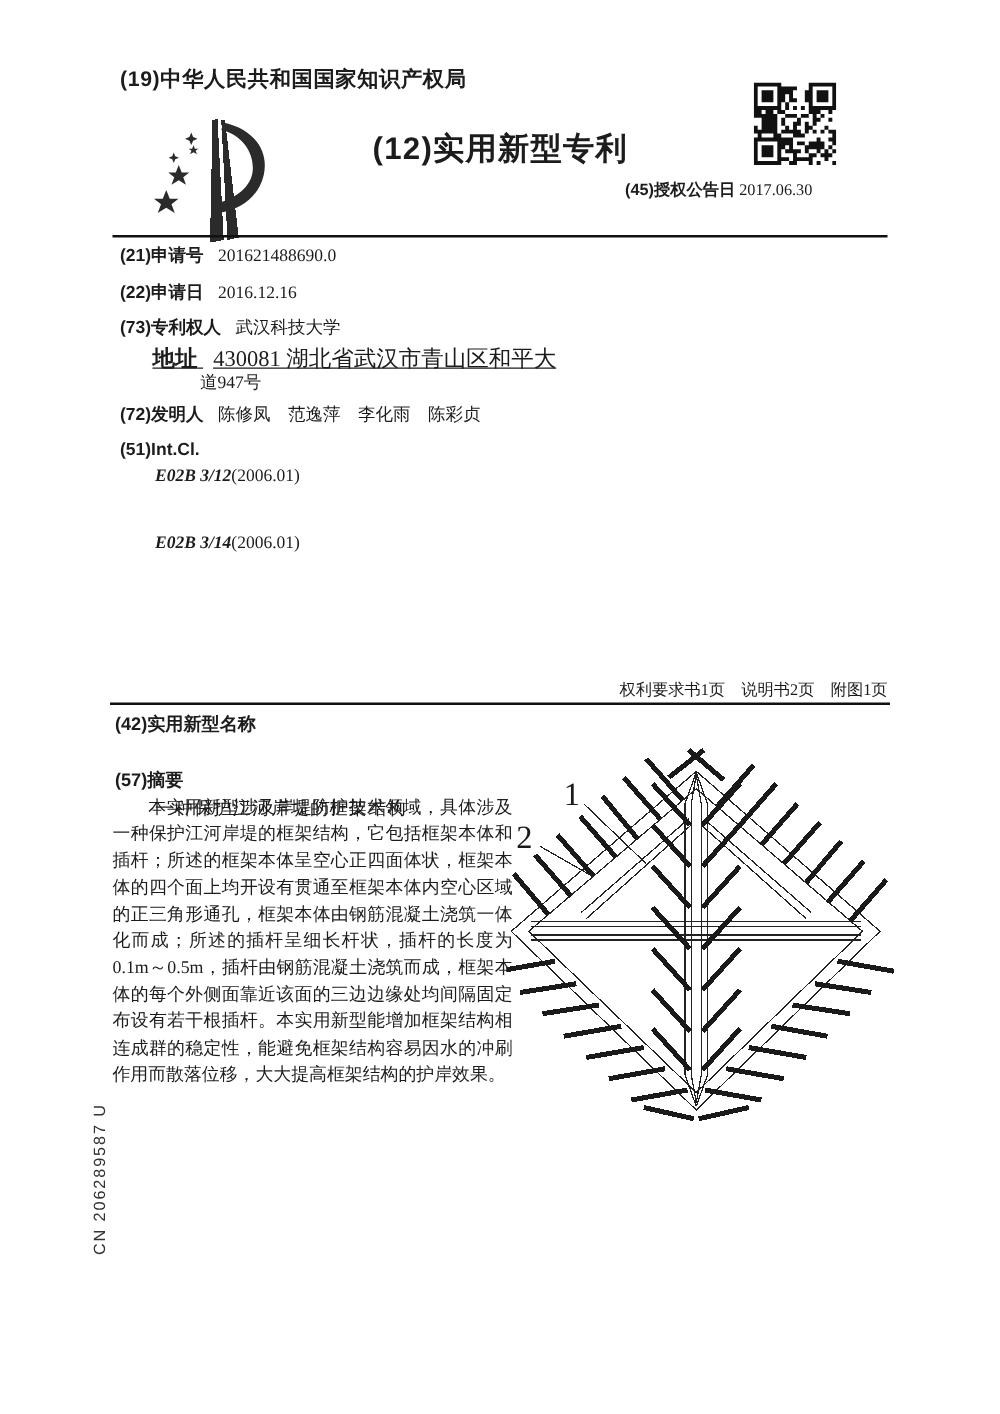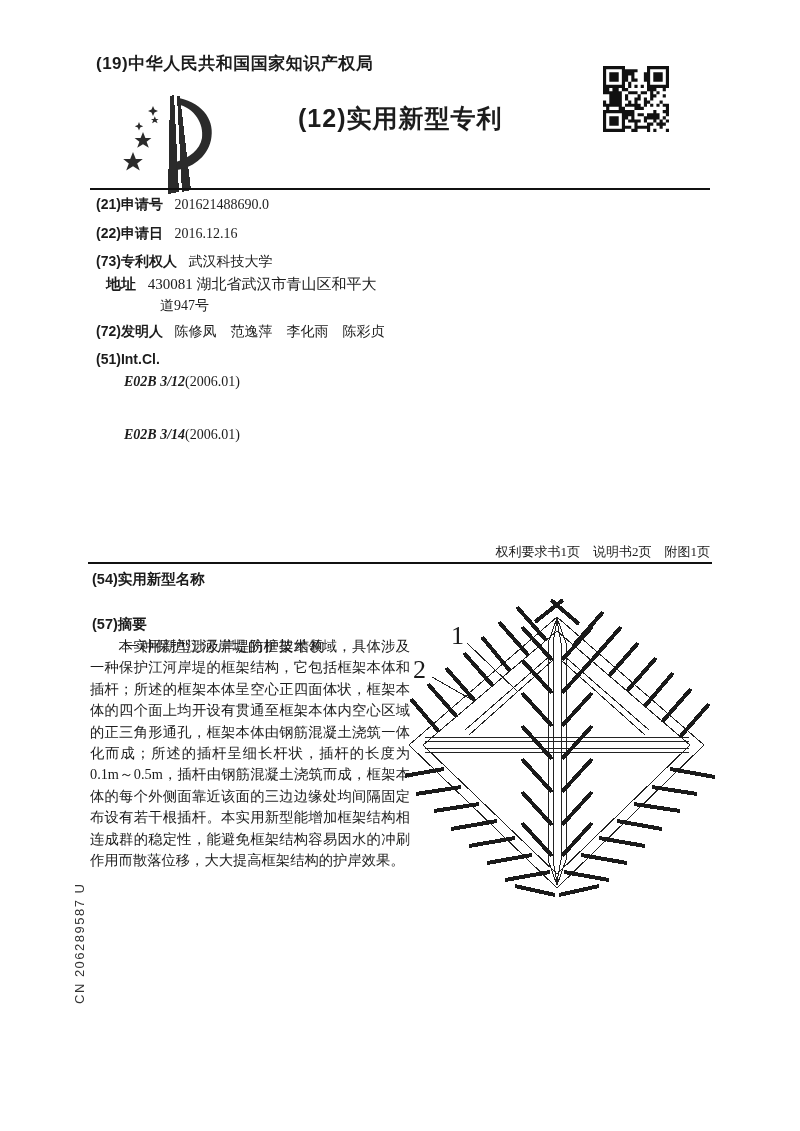--- a/index.html
+++ b/index.html
@@ -13,21 +13,21 @@
   .doc-type{left:298px;top:102px;font-size:25px;letter-spacing:1px;}
   .pub-block{left:500px;top:141px;font-size:13px;line-height:22px;white-space:nowrap;}
   .pub-block .lbl{font-family:"Liberation Sans",sans-serif;font-weight:bold;}
   .pub-block .val{font-family:"Liberation Serif",serif;}
   .rule{background:#111;height:2px;}
   .rule-top{left:90px;top:188px;width:620px;}
   .rule-mid{left:88px;top:562px;width:624px;height:2px;}
   .biblio-row{left:96px;font-size:14px;white-space:nowrap;}
   .biblio-row .lbl{font-family:"Liberation Sans",sans-serif;font-weight:bold;}
   .biblio-row .val{margin-left:8px;text-align:right;}
-  .addr1{left:106px;font-size:15px;white-space:nowrap;}
+  .addr1{left:122px;font-size:18px;white-space:nowrap;text-decoration:underline;}
   .addr1 .lbl{font-family:"Liberation Sans",sans-serif;font-weight:bold;}
   .addr2{left:160px;font-size:14px;}
   .cls-row{left:124px;font-size:14px;white-space:nowrap;font-family:Liberation Serif, serif;}
   .cls-code{font-style:italic;font-weight:bold;}
   .pages-line{left:390px;top:543px;width:320px;text-align:right;font-size:13px;white-space:nowrap;}
   .sec-lbl{left:92px;font-size:14.5px;}
   .sec-title{left:124px;font-size:14.5px;letter-spacing:1px;}
   .abstract{
     left:90px;top:636px;width:320px;font-size:14.3px;line-height:21.4px;
     text-align:justify;text-indent:2em;color:#1c1c1c;
@@ -63,20 +63,24 @@
   </g>
 </svg>
 
 <div class="abs doc-type sans-b">(12)实用新型专利</div>
 
 <svg class="abs qr" id="qr-svg" width="66" height="66" viewBox="0 0 66 66" aria-hidden="true">
     <path d="M22 3.142857142857143h3.142857142857143v3.142857142857143h-3.142857142857143z M25.142857142857142 3.142857142857143h3.142857142857143v3.142857142857143h-3.142857142857143z M28.285714285714285 3.142857142857143h3.142857142857143v3.142857142857143h-3.142857142857143z M31.428571428571427 3.142857142857143h3.142857142857143v3.142857142857143h-3.142857142857143z M22 6.285714285714286h3.142857142857143v3.142857142857143h-3.142857142857143z M25.142857142857142 6.285714285714286h3.142857142857143v3.142857142857143h-3.142857142857143z M28.285714285714285 6.285714285714286h3.142857142857143v3.142857142857143h-3.142857142857143z M40.857142857142854 6.285714285714286h3.142857142857143v3.142857142857143h-3.142857142857143z M22 9.428571428571429h3.142857142857143v3.142857142857143h-3.142857142857143z M28.285714285714285 9.428571428571429h3.142857142857143v3.142857142857143h-3.142857142857143z M40.857142857142854 9.428571428571429h3.142857142857143v3.142857142857143h-3.142857142857143z M22 12.571428571428571h3.142857142857143v3.142857142857143h-3.142857142857143z M28.285714285714285 12.571428571428571h3.142857142857143v3.142857142857143h-3.142857142857143z M31.428571428571427 12.571428571428571h3.142857142857143v3.142857142857143h-3.142857142857143z M40.857142857142854 12.571428571428571h3.142857142857143v3.142857142857143h-3.142857142857143z M25.142857142857142 15.714285714285714h3.142857142857143v3.142857142857143h-3.142857142857143z M25.142857142857142 18.857142857142858h3.142857142857143v3.142857142857143h-3.142857142857143z M31.428571428571427 18.857142857142858h3.142857142857143v3.142857142857143h-3.142857142857143z M37.714285714285715 18.857142857142858h3.142857142857143v3.142857142857143h-3.142857142857143z M0 22h3.142857142857143v3.142857142857143h-3.142857142857143z M3.142857142857143 22h3.142857142857143v3.142857142857143h-3.142857142857143z M9.428571428571429 22h3.142857142857143v3.142857142857143h-3.142857142857143z M12.571428571428571 22h3.142857142857143v3.142857142857143h-3.142857142857143z M18.857142857142858 22h3.142857142857143v3.142857142857143h-3.142857142857143z M22 22h3.142857142857143v3.142857142857143h-3.142857142857143z M44 22h3.142857142857143v3.142857142857143h-3.142857142857143z M47.14285714285714 22h3.142857142857143v3.142857142857143h-3.142857142857143z M50.285714285714285 22h3.142857142857143v3.142857142857143h-3.142857142857143z M59.714285714285715 22h3.142857142857143v3.142857142857143h-3.142857142857143z M0 25.142857142857142h3.142857142857143v3.142857142857143h-3.142857142857143z M3.142857142857143 25.142857142857142h3.142857142857143v3.142857142857143h-3.142857142857143z M6.285714285714286 25.142857142857142h3.142857142857143v3.142857142857143h-3.142857142857143z M9.428571428571429 25.142857142857142h3.142857142857143v3.142857142857143h-3.142857142857143z M12.571428571428571 25.142857142857142h3.142857142857143v3.142857142857143h-3.142857142857143z M15.714285714285714 25.142857142857142h3.142857142857143v3.142857142857143h-3.142857142857143z M25.142857142857142 25.142857142857142h3.142857142857143v3.142857142857143h-3.142857142857143z M28.285714285714285 25.142857142857142h3.142857142857143v3.142857142857143h-3.142857142857143z M31.428571428571427 25.142857142857142h3.142857142857143v3.142857142857143h-3.142857142857143z M37.714285714285715 25.142857142857142h3.142857142857143v3.142857142857143h-3.142857142857143z M40.857142857142854 25.142857142857142h3.142857142857143v3.142857142857143h-3.142857142857143z M47.14285714285714 25.142857142857142h3.142857142857143v3.142857142857143h-3.142857142857143z M53.42857142857143 25.142857142857142h3.142857142857143v3.142857142857143h-3.142857142857143z M6.285714285714286 28.285714285714285h3.142857142857143v3.142857142857143h-3.142857142857143z M9.428571428571429 28.285714285714285h3.142857142857143v3.142857142857143h-3.142857142857143z M12.571428571428571 28.285714285714285h3.142857142857143v3.142857142857143h-3.142857142857143z M15.714285714285714 28.285714285714285h3.142857142857143v3.142857142857143h-3.142857142857143z M22 28.285714285714285h3.142857142857143v3.142857142857143h-3.142857142857143z M34.57142857142857 28.285714285714285h3.142857142857143v3.142857142857143h-3.142857142857143z M47.14285714285714 28.285714285714285h3.142857142857143v3.142857142857143h-3.142857142857143z M50.285714285714285 28.285714285714285h3.142857142857143v3.142857142857143h-3.142857142857143z M59.714285714285715 28.285714285714285h3.142857142857143v3.142857142857143h-3.142857142857143z M6.285714285714286 31.428571428571427h3.142857142857143v3.142857142857143h-3.142857142857143z M9.428571428571429 31.428571428571427h3.142857142857143v3.142857142857143h-3.142857142857143z M12.571428571428571 31.428571428571427h3.142857142857143v3.142857142857143h-3.142857142857143z M15.714285714285714 31.428571428571427h3.142857142857143v3.142857142857143h-3.142857142857143z M22 31.428571428571427h3.142857142857143v3.142857142857143h-3.142857142857143z M31.428571428571427 31.428571428571427h3.142857142857143v3.142857142857143h-3.142857142857143z M34.57142857142857 31.428571428571427h3.142857142857143v3.142857142857143h-3.142857142857143z M40.857142857142854 31.428571428571427h3.142857142857143v3.142857142857143h-3.142857142857143z M47.14285714285714 31.428571428571427h3.142857142857143v3.142857142857143h-3.142857142857143z M0 34.57142857142857h3.142857142857143v3.142857142857143h-3.142857142857143z M6.285714285714286 34.57142857142857h3.142857142857143v3.142857142857143h-3.142857142857143z M9.428571428571429 34.57142857142857h3.142857142857143v3.142857142857143h-3.142857142857143z M12.571428571428571 34.57142857142857h3.142857142857143v3.142857142857143h-3.142857142857143z M15.714285714285714 34.57142857142857h3.142857142857143v3.142857142857143h-3.142857142857143z M25.142857142857142 34.57142857142857h3.142857142857143v3.142857142857143h-3.142857142857143z M31.428571428571427 34.57142857142857h3.142857142857143v3.142857142857143h-3.142857142857143z M40.857142857142854 34.57142857142857h3.142857142857143v3.142857142857143h-3.142857142857143z M44 34.57142857142857h3.142857142857143v3.142857142857143h-3.142857142857143z M56.57142857142857 34.57142857142857h3.142857142857143v3.142857142857143h-3.142857142857143z M0 37.714285714285715h3.142857142857143v3.142857142857143h-3.142857142857143z M3.142857142857143 37.714285714285715h3.142857142857143v3.142857142857143h-3.142857142857143z M6.285714285714286 37.714285714285715h3.142857142857143v3.142857142857143h-3.142857142857143z M9.428571428571429 37.714285714285715h3.142857142857143v3.142857142857143h-3.142857142857143z M12.571428571428571 37.714285714285715h3.142857142857143v3.142857142857143h-3.142857142857143z M15.714285714285714 37.714285714285715h3.142857142857143v3.142857142857143h-3.142857142857143z M22 37.714285714285715h3.142857142857143v3.142857142857143h-3.142857142857143z M25.142857142857142 37.714285714285715h3.142857142857143v3.142857142857143h-3.142857142857143z M28.285714285714285 37.714285714285715h3.142857142857143v3.142857142857143h-3.142857142857143z M31.428571428571427 37.714285714285715h3.142857142857143v3.142857142857143h-3.142857142857143z M34.57142857142857 37.714285714285715h3.142857142857143v3.142857142857143h-3.142857142857143z M40.857142857142854 37.714285714285715h3.142857142857143v3.142857142857143h-3.142857142857143z M47.14285714285714 37.714285714285715h3.142857142857143v3.142857142857143h-3.142857142857143z M53.42857142857143 37.714285714285715h3.142857142857143v3.142857142857143h-3.142857142857143z M59.714285714285715 37.714285714285715h3.142857142857143v3.142857142857143h-3.142857142857143z M62.857142857142854 37.714285714285715h3.142857142857143v3.142857142857143h-3.142857142857143z M3.142857142857143 40.857142857142854h3.142857142857143v3.142857142857143h-3.142857142857143z M15.714285714285714 40.857142857142854h3.142857142857143v3.142857142857143h-3.142857142857143z M18.857142857142858 40.857142857142854h3.142857142857143v3.142857142857143h-3.142857142857143z M31.428571428571427 40.857142857142854h3.142857142857143v3.142857142857143h-3.142857142857143z M34.57142857142857 40.857142857142854h3.142857142857143v3.142857142857143h-3.142857142857143z M37.714285714285715 40.857142857142854h3.142857142857143v3.142857142857143h-3.142857142857143z M62.857142857142854 40.857142857142854h3.142857142857143v3.142857142857143h-3.142857142857143z M22 44h3.142857142857143v3.142857142857143h-3.142857142857143z M25.142857142857142 44h3.142857142857143v3.142857142857143h-3.142857142857143z M28.285714285714285 44h3.142857142857143v3.142857142857143h-3.142857142857143z M50.285714285714285 44h3.142857142857143v3.142857142857143h-3.142857142857143z M59.714285714285715 44h3.142857142857143v3.142857142857143h-3.142857142857143z M62.857142857142854 44h3.142857142857143v3.142857142857143h-3.142857142857143z M22 47.14285714285714h3.142857142857143v3.142857142857143h-3.142857142857143z M25.142857142857142 47.14285714285714h3.142857142857143v3.142857142857143h-3.142857142857143z M28.285714285714285 47.14285714285714h3.142857142857143v3.142857142857143h-3.142857142857143z M34.57142857142857 47.14285714285714h3.142857142857143v3.142857142857143h-3.142857142857143z M37.714285714285715 47.14285714285714h3.142857142857143v3.142857142857143h-3.142857142857143z M44 47.14285714285714h3.142857142857143v3.142857142857143h-3.142857142857143z M47.14285714285714 47.14285714285714h3.142857142857143v3.142857142857143h-3.142857142857143z M50.285714285714285 47.14285714285714h3.142857142857143v3.142857142857143h-3.142857142857143z M53.42857142857143 47.14285714285714h3.142857142857143v3.142857142857143h-3.142857142857143z M62.857142857142854 47.14285714285714h3.142857142857143v3.142857142857143h-3.142857142857143z M22 50.285714285714285h3.142857142857143v3.142857142857143h-3.142857142857143z M28.285714285714285 50.285714285714285h3.142857142857143v3.142857142857143h-3.142857142857143z M40.857142857142854 50.285714285714285h3.142857142857143v3.142857142857143h-3.142857142857143z M44 50.285714285714285h3.142857142857143v3.142857142857143h-3.142857142857143z M47.14285714285714 50.285714285714285h3.142857142857143v3.142857142857143h-3.142857142857143z M50.285714285714285 50.285714285714285h3.142857142857143v3.142857142857143h-3.142857142857143z M53.42857142857143 50.285714285714285h3.142857142857143v3.142857142857143h-3.142857142857143z M59.714285714285715 50.285714285714285h3.142857142857143v3.142857142857143h-3.142857142857143z M25.142857142857142 53.42857142857143h3.142857142857143v3.142857142857143h-3.142857142857143z M28.285714285714285 53.42857142857143h3.142857142857143v3.142857142857143h-3.142857142857143z M31.428571428571427 53.42857142857143h3.142857142857143v3.142857142857143h-3.142857142857143z M34.57142857142857 53.42857142857143h3.142857142857143v3.142857142857143h-3.142857142857143z M40.857142857142854 53.42857142857143h3.142857142857143v3.142857142857143h-3.142857142857143z M50.285714285714285 53.42857142857143h3.142857142857143v3.142857142857143h-3.142857142857143z M56.57142857142857 53.42857142857143h3.142857142857143v3.142857142857143h-3.142857142857143z M62.857142857142854 53.42857142857143h3.142857142857143v3.142857142857143h-3.142857142857143z M31.428571428571427 56.57142857142857h3.142857142857143v3.142857142857143h-3.142857142857143z M44 56.57142857142857h3.142857142857143v3.142857142857143h-3.142857142857143z M47.14285714285714 56.57142857142857h3.142857142857143v3.142857142857143h-3.142857142857143z M53.42857142857143 56.57142857142857h3.142857142857143v3.142857142857143h-3.142857142857143z M56.57142857142857 56.57142857142857h3.142857142857143v3.142857142857143h-3.142857142857143z M59.714285714285715 56.57142857142857h3.142857142857143v3.142857142857143h-3.142857142857143z M22 59.714285714285715h3.142857142857143v3.142857142857143h-3.142857142857143z M25.142857142857142 59.714285714285715h3.142857142857143v3.142857142857143h-3.142857142857143z M31.428571428571427 59.714285714285715h3.142857142857143v3.142857142857143h-3.142857142857143z M34.57142857142857 59.714285714285715h3.142857142857143v3.142857142857143h-3.142857142857143z M37.714285714285715 59.714285714285715h3.142857142857143v3.142857142857143h-3.142857142857143z M40.857142857142854 59.714285714285715h3.142857142857143v3.142857142857143h-3.142857142857143z M44 59.714285714285715h3.142857142857143v3.142857142857143h-3.142857142857143z M56.57142857142857 59.714285714285715h3.142857142857143v3.142857142857143h-3.142857142857143z M28.285714285714285 62.857142857142854h3.142857142857143v3.142857142857143h-3.142857142857143z M31.428571428571427 62.857142857142854h3.142857142857143v3.142857142857143h-3.142857142857143z M44 62.857142857142854h3.142857142857143v3.142857142857143h-3.142857142857143z M50.285714285714285 62.857142857142854h3.142857142857143v3.142857142857143h-3.142857142857143z M62.857142857142854 62.857142857142854h3.142857142857143v3.142857142857143h-3.142857142857143z M0 0h22v22h-22z M3.142857142857143 3.142857142857143v15.714285714285714h15.714285714285714v-15.714285714285714z M6.285714285714286 6.285714285714286h9.428571428571429v9.428571428571429h-9.428571428571429z M44 0h22v22h-22z M47.14285714285714 3.142857142857143v15.714285714285714h15.714285714285714v-15.714285714285714z M50.285714285714285 6.285714285714286h9.428571428571429v9.428571428571429h-9.428571428571429z M0 44h22v22h-22z M3.142857142857143 47.14285714285714v15.714285714285714h15.714285714285714v-15.714285714285714z M6.285714285714286 50.285714285714285h9.428571428571429v9.428571428571429h-9.428571428571429z " fill="#111" fill-rule="evenodd"></path>
   </svg>
 
 <div class="abs pub-block">
+  <div>
+    <span class="lbl">(45)授权公告日</span>
+    <span class="val">2017.06.30</span>
+  </div>
 </div>
 
 <div class="abs rule rule-top"></div>
 
 <div class="abs biblio-row" style="top:196px;">
   <span class="lbl">(21)申请号</span>
   <span class="val">201621488690.0</span>
 </div>
 <div class="abs biblio-row" style="top:225px;">
   <span class="lbl">(22)申请日</span>
@@ -101,21 +105,21 @@
 <div class="abs cls-row" style="top:374px;">
   <span class="cls-code">E02B 3/12</span><span>(2006.01)</span>
 </div>
 <div class="abs cls-row" style="top:396px;margin-top:31px;">
   <span class="cls-code">E02B 3/14</span><span>(2006.01)</span>
 </div>
 
 <div class="abs pages-line">权利要求书1页　说明书2页　附图1页</div>
 <div class="abs rule rule-mid"></div>
 
-<div class="abs sec-lbl sans-b" style="top:570px;">(54)实用新型名称</div>
+<div class="abs sec-lbl sans-b" style="top:570px;">(42)实用新型名称</div>
 <div class="abs sec-title" style="top:593px;margin-top:44px;">一种保护江河岸堤的框架结构</div>
 <div class="abs sec-lbl sans-b" style="top:615px;">(57)摘要</div>
 <div class="abs abstract">本实用新型涉及岸堤防护技术领域，具体涉及一种保护江河岸堤的框架结构，它包括框架本体和插杆；所述的框架本体呈空心正四面体状，框架本体的四个面上均开设有贯通至框架本体内空心区域的正三角形通孔，框架本体由钢筋混凝土浇筑一体化而成；所述的插杆呈细长杆状，插杆的长度为0.1m～0.5m，插杆由钢筋混凝土浇筑而成，框架本体的每个外侧面靠近该面的三边边缘处均间隔固定布设有若干根插杆。本实用新型能增加框架结构相连成群的稳定性，能避免框架结构容易因水的冲刷作用而散落位移，大大提高框架结构的护岸效果。</div>
 
 <svg class="abs figure" width="312" height="306" viewBox="0 0 312 306" aria-hidden="true">
   <g stroke="#222" stroke-width="1" fill="none">
     <polygon points="152,19 299,147 152,290 4,147"></polygon>
     <polygon points="152,33 285,147 152,276 18,147"></polygon>
     <polyline points="152,20 143,45 143,262 152,287"></polyline>
     <polyline points="152,22 148,45 148,262 152,284"></polyline>

